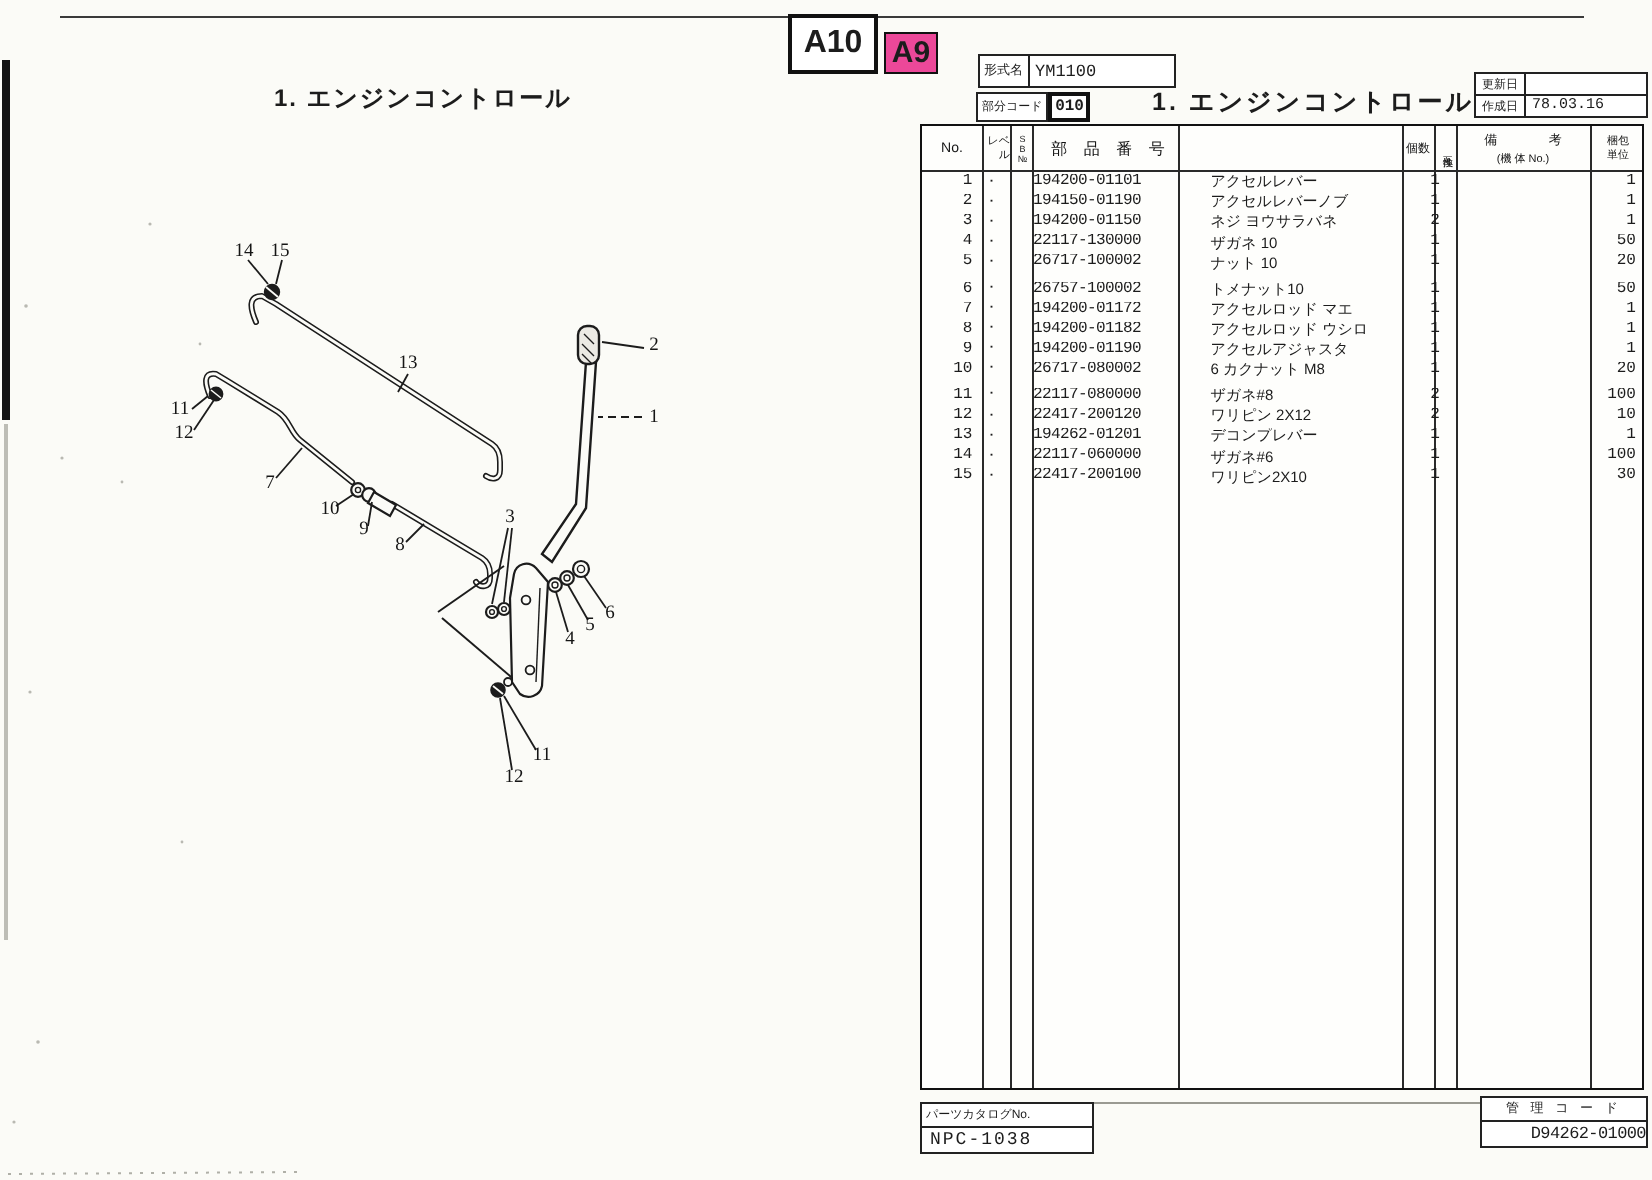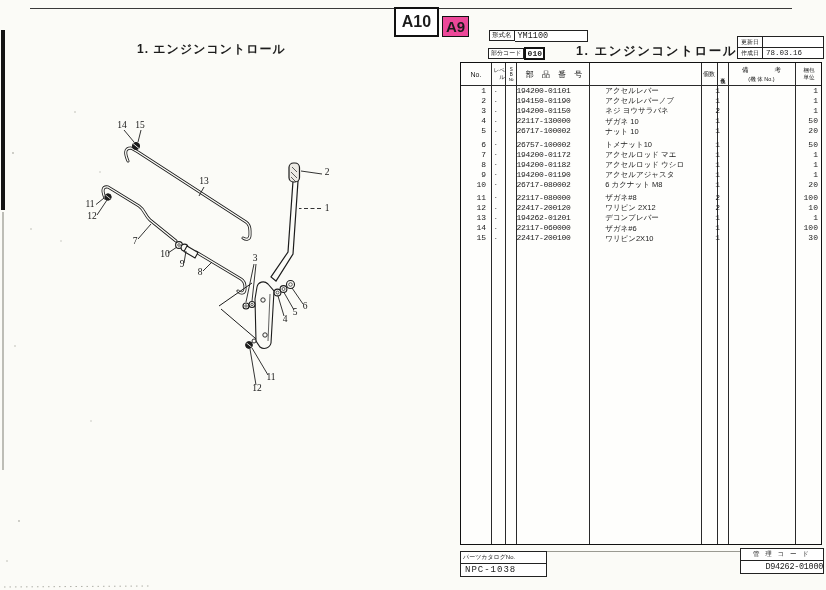--- a/index.html
+++ b/index.html
@@ -14,24 +14,24 @@
   #left-bar{left:1px;top:30px;width:4px;height:180px;background:#141414;}
   #left-bar2{left:2px;top:212px;width:2px;height:258px;background:#8a8a82;opacity:.55;}
   #footer-rule{left:545px;top:551px;width:196px;height:0;border-top:1px solid #9a9a92;}
   
   #page-code{left:394px;top:7px;width:41px;height:26px;border:2.5px solid #111;
     display:flex;align-items:center;justify-content:center;
     font-weight:bold;font-size:16px;letter-spacing:0;background:#fff;}
   #page-code-2{left:442px;top:16px;width:25px;height:19px;border:1.5px solid #111;
     display:flex;align-items:center;justify-content:center;font-weight:bold;font-size:15px;background:#ec4899;}
   .tagbox{display:flex;align-items:stretch;}
-  #model-box{left:489px;top:27px;height:17px;align-items:center;}
+  #model-box{left:489px;top:27px;height:17px;}
   #model-box .lbl{border:1px solid #222;font-size:6.5px;display:flex;align-items:center;padding:0 2px;background:#fff;}
   #model-box .val{border:1px solid #222;border-left:none;width:66px;font-size:8.5px;display:flex;align-items:center;padding:0 3px;font-family:"Liberation Mono",monospace;background:#fff;}
-  #section-box{left:488px;top:46px;height:15px;align-items:center;}
+  #section-box{left:488px;top:46px;height:15px;}
   #section-box .lbl{border:1px solid #222;font-size:6px;display:flex;align-items:center;padding:0 2px;background:#fff;}
   #section-box .val{border:2px solid #111;width:17px;font-size:8px;font-weight:bold;display:flex;align-items:center;justify-content:center;font-family:"Liberation Mono",monospace;background:#fff;}
   #left-title{left:137px;top:41px;font-size:12px;font-weight:bold;letter-spacing:1px;}
   #right-title{left:576px;top:43px;font-size:12.5px;font-weight:bold;letter-spacing:1.5px;}
   #dates-box{left:737px;top:36px;width:85px;border:1px solid #222;background:#fff;}
   #dates-box .drow{display:flex;height:10px;align-items:stretch;}
   #dates-box .drow+.drow{border-top:1px solid #222;}
   #dates-box .dlbl{width:24px;border-right:1px solid #222;font-size:6px;display:flex;align-items:center;justify-content:center;}
   #dates-box .dval{flex:1;font-size:7.5px;display:flex;align-items:center;padding-left:3px;font-family:"Liberation Mono",monospace;}
   

